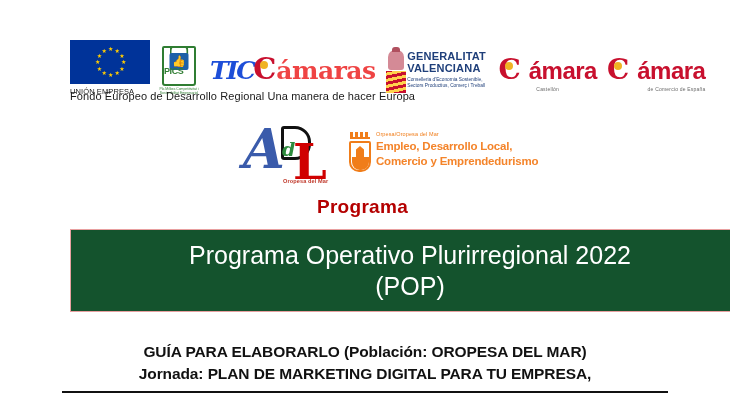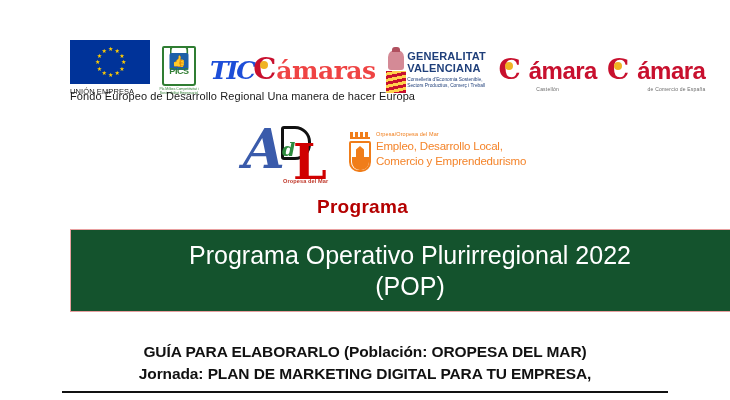--- a/index.html
+++ b/index.html
@@ -98,21 +98,21 @@
     border-radius: 2px;
     color: #fff;
     font-size: 11px;
     line-height: 17px;
     text-align: center;
   }
   .pics-word {
     position: absolute;
     left: 0; right: 0;
     bottom: 8px;
-    text-align: center;
+    text-align: left;
     font-size: 9px;
     font-weight: bold;
     color: #2f7d32;
     letter-spacing: -.4px;
   }
   .pics-sub {
     font-size: 3.4px;
     color: #2f7d32;
     text-align: center;
     line-height: 4.2px;
@@ -398,20 +398,21 @@
     color: #f07d1a;
     letter-spacing: .1px;
     margin-bottom: 1px;
   }
   .orop-l1, .orop-l2 {
     font-size: 11.5px;
     color: #f4842a;
     line-height: 15px;
     letter-spacing: -.2px;
     white-space: nowrap;
+    font-weight: bold;
   }
 
   
   .programa-word {
     position: absolute;
     left: 0; right: 5px;
     top: 196px;
     text-align: center;
     font-size: 19px;
     font-weight: bold;

